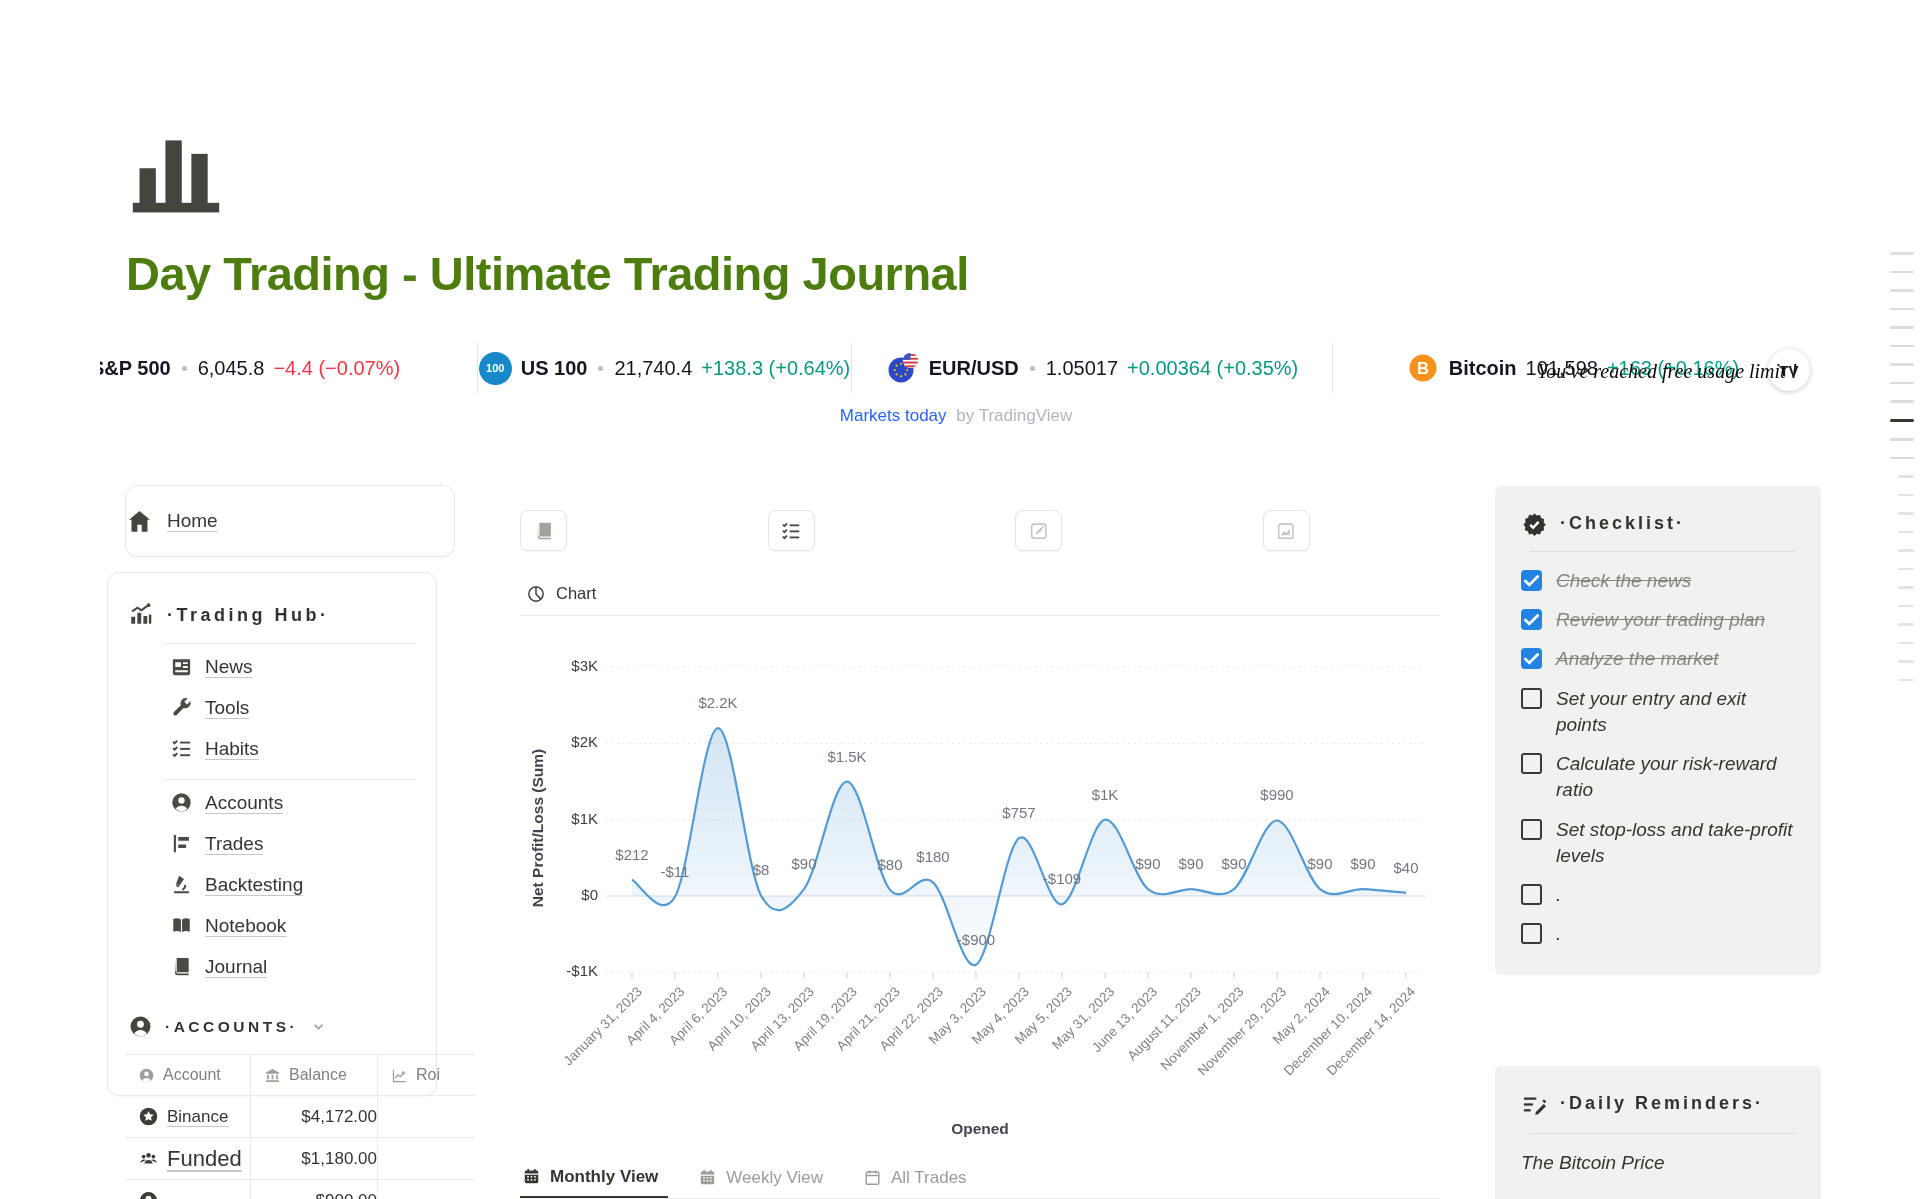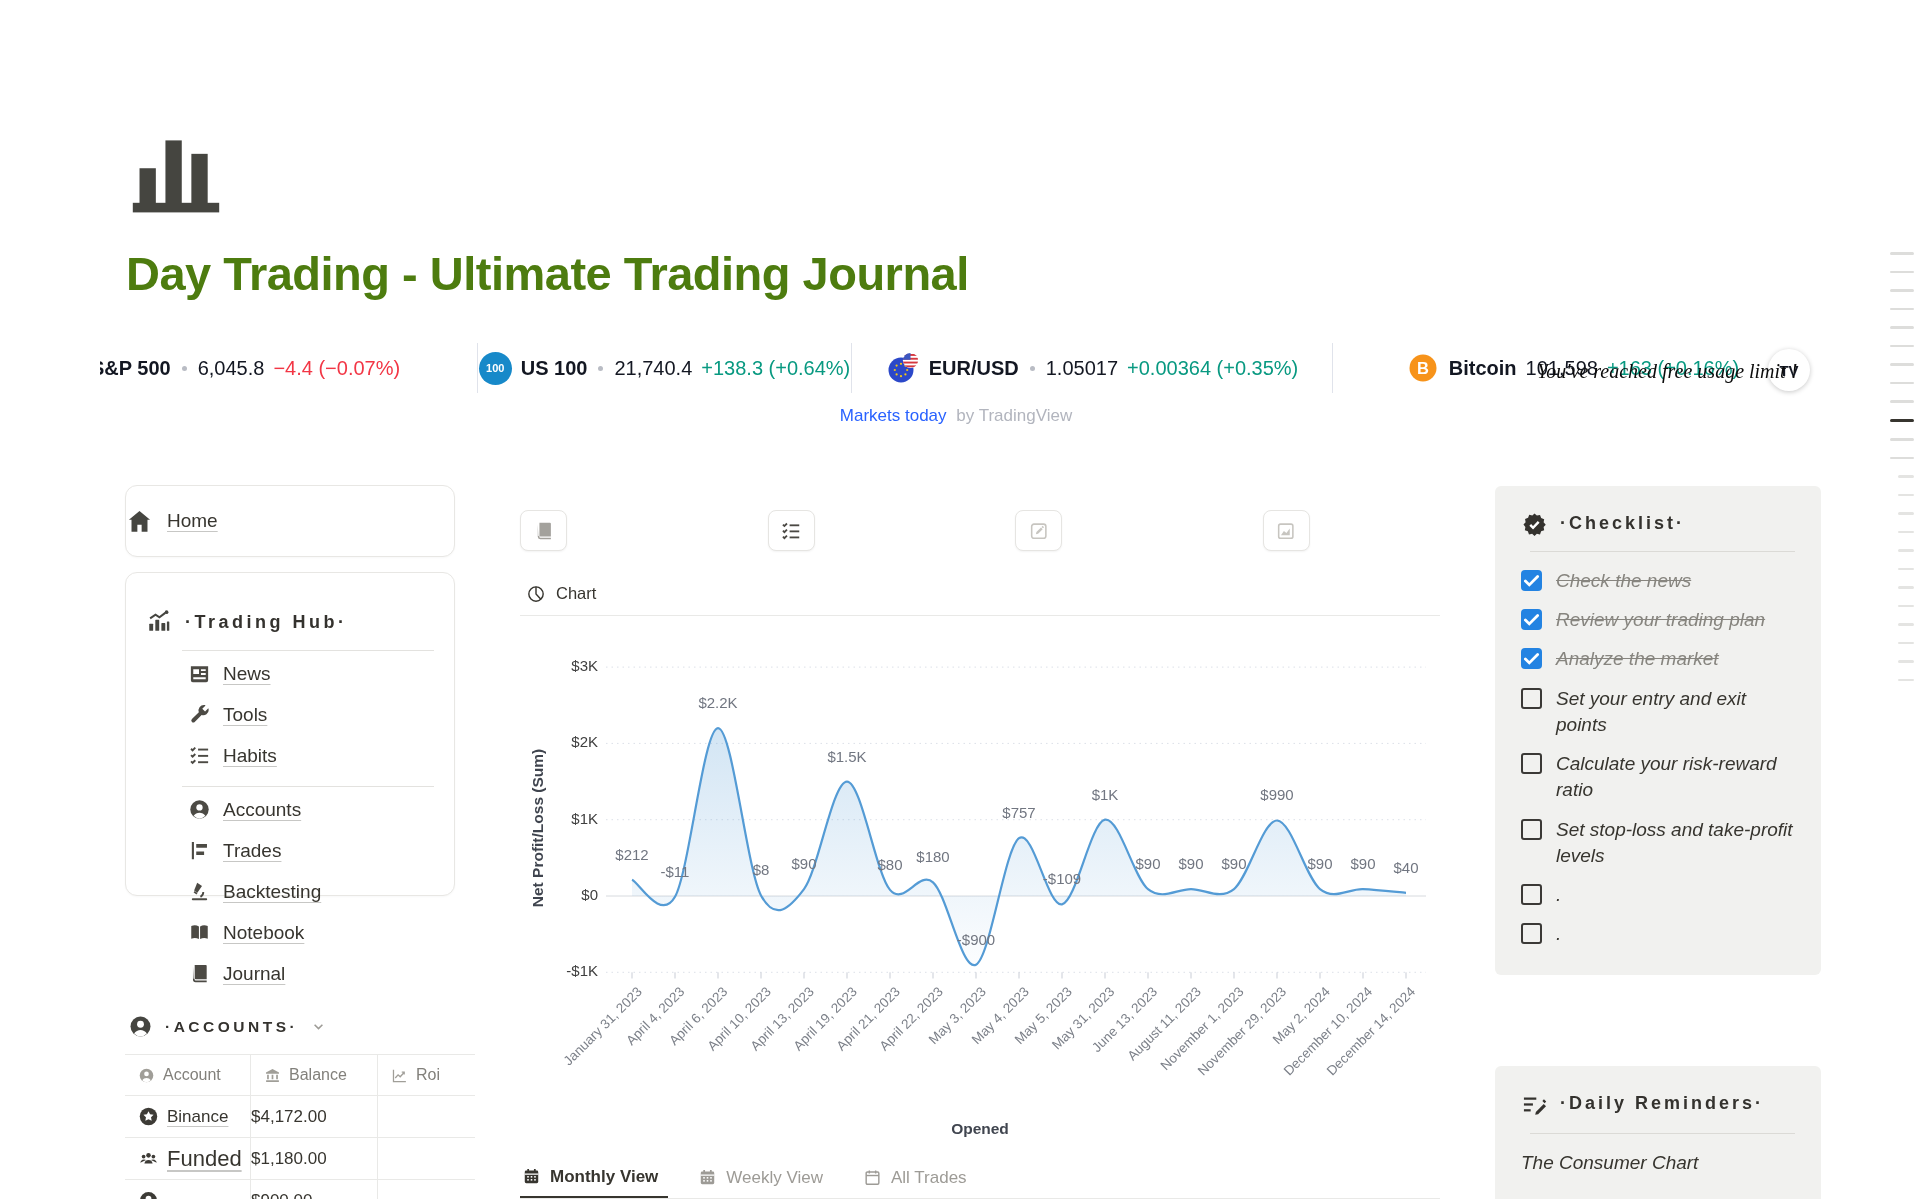--- a/index.html
+++ b/index.html
@@ -40,38 +40,38 @@
   flex-direction:column;align-items:flex-end;cursor:pointer}
 .omark{width:24px;height:2.5px;background:#dddddb;border-radius:2px;margin-bottom:16px}
 .omark.dark{background:#37352f;height:3.5px}
 .omark.short{width:16px;background:#e4e4e2}
 
 
 .card{position:absolute;background:#fff;border:1px solid #e8e7e4;border-radius:12px;
   box-shadow:0 1px 2px rgba(0,0,0,.03)}
 #home-card{left:125px;top:485px;width:330px;height:72px;display:flex;align-items:center;
   gap:14px;cursor:pointer}
-#hub-card{left:125px;top:572px;width:330px;height:324px;padding:31px 20px 0 20px}
+#hub-card{left:107px;top:572px;width:330px;height:524px;padding:24px 20px 0 20px}
 .hub-head{display:flex;align-items:center;gap:13px;height:36px}
 .lshead{font-weight:700;letter-spacing:3.5px;color:#34322e;font-size:18px;white-space:nowrap}
 .hr{border:none;border-top:1px solid #e3e2df}
 #hub-card .hr{margin:10px 0 2px 36px}
 .hub-item{display:flex;align-items:center;gap:12px;height:41px;padding-left:42px;cursor:pointer}
 .hub-item .icon{color:#4c4a44}
 .nlink{font-size:19px;font-weight:500;color:#37352f;text-decoration:underline;
   text-decoration-color:rgba(55,53,47,.28);text-underline-offset:3.5px;cursor:pointer}
 #accounts-header{position:absolute;left:128px;top:1014px;display:flex;align-items:center;
   gap:12px;cursor:pointer}
 #accounts-header .lshead{font-size:15.5px}
 #accounts-table{position:absolute;left:125px;top:1054px;width:350px;font-size:17px}
 .trow{display:grid;grid-template-columns:126px 127px 97px;height:42px;border-bottom:1px solid #e9e9e7}
 .trow.head{border-top:1px solid #e9e9e7;color:#82807b;font-size:16px}
 .tcellx{display:flex;align-items:center;gap:8px;padding-left:13px;border-right:1px solid #e9e9e7;overflow:hidden}
 .tcellx:last-child{border-right:none}
-.tcellx.center{justify-content:flex-start;padding-left:0}
+.tcellx.center{justify-content:flex-end;padding-left:0}
 .trow.head .icon{color:#a09e98}
 
 
 #toolbar{position:absolute;left:520px;top:510px;width:790px;display:flex;justify-content:space-between}
 .tbtn{width:47px;height:41px;border:1px solid #e6e5e2;border-radius:8px;background:#fff;
   box-shadow:0 1px 2px rgba(0,0,0,.05);display:flex;align-items:center;justify-content:center;cursor:pointer}
 #section-header{position:absolute;left:520px;top:572px;width:920px;height:44px;display:flex;
   align-items:center;gap:10px;border-bottom:1px solid #e9e9e7;padding-left:6px;font-size:16.5px;color:#37352f}
 #chart-plot{position:absolute;left:520px;top:640px;width:920px;height:520px}
 .ytick{position:absolute;left:0;width:78px;text-align:right;font-size:15px;color:#404040}
@@ -633,16 +633,16 @@
               <path d="M2.6 10.2h8"></path>
               <path d="M2.6 15.4h6"></path>
             </g>
           <path d="M13.2 16.8l7-7 2 2-7 7-2.6.6z"></path>
             <path d="M21 9l1.4-1.4-2-2L19 7z"></path>
         </svg>
       </span>
       <span class="lshead" style="max-width:218px">·Daily Reminders·</span>
     </div>
     <hr class="hr">
-    <div class="quote">The Consumer Chart</div>
+    <div class="quote">The Bitcoin Price</div>
   </div>
 
 </div>
 
 </body></html>

